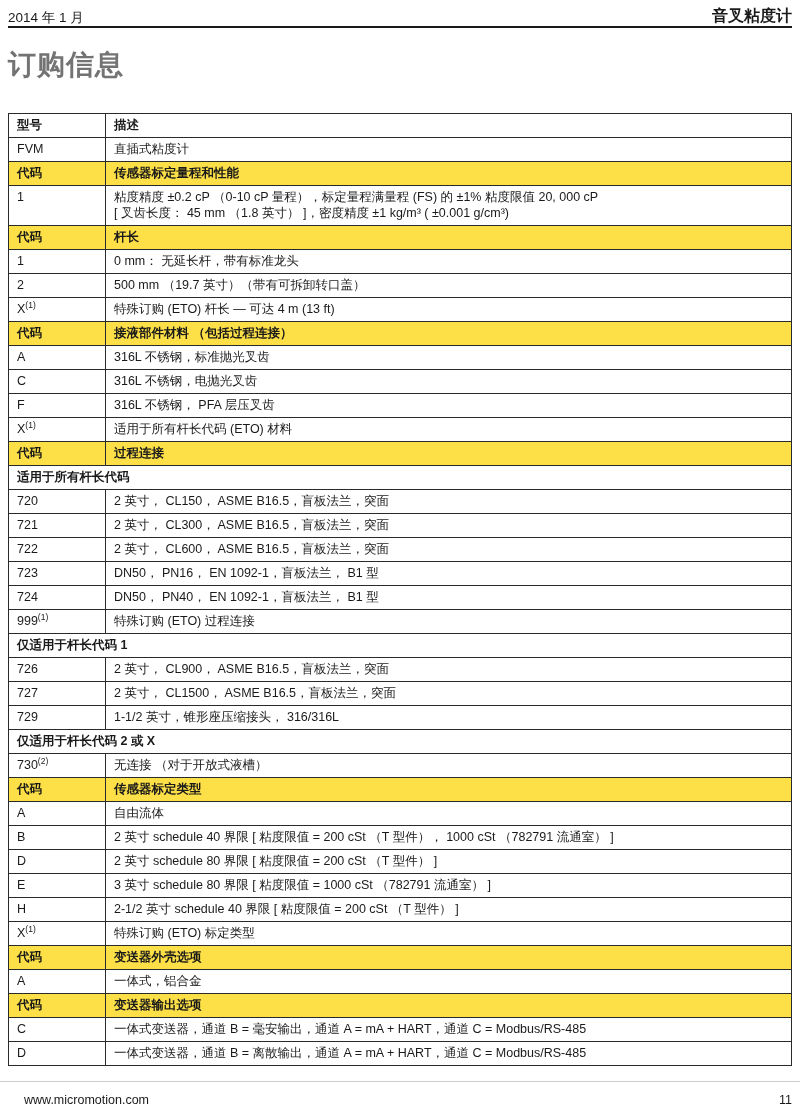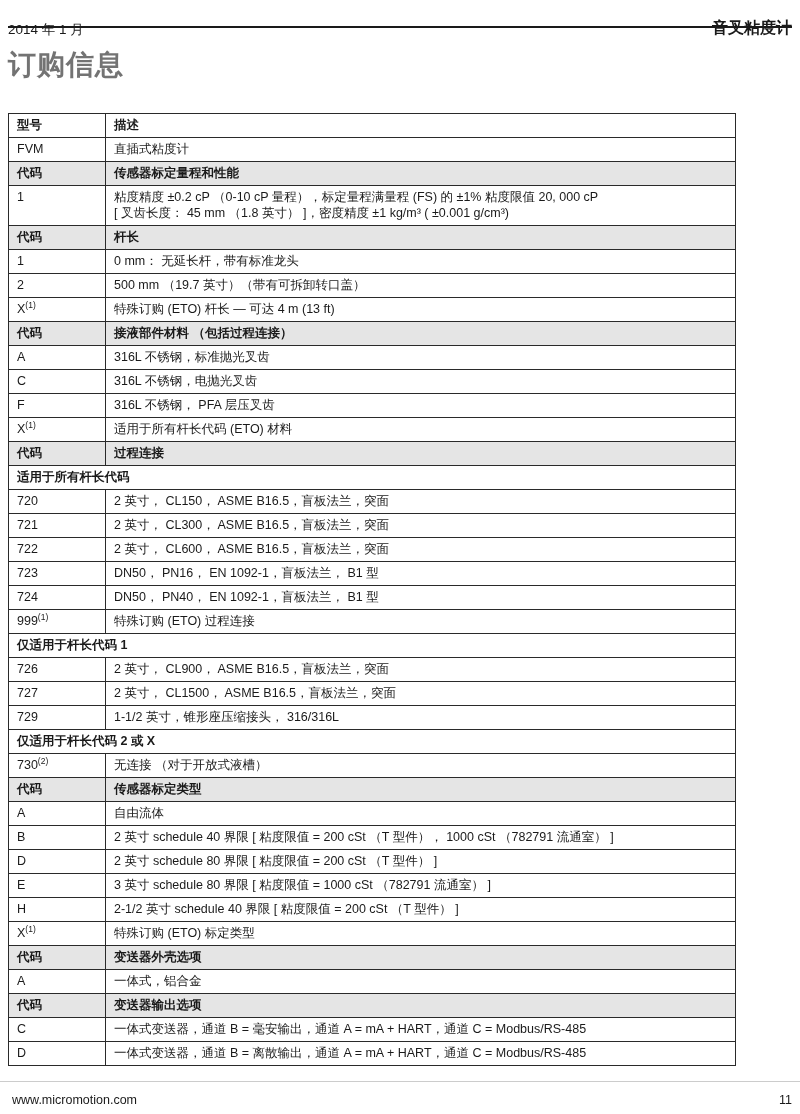--- a/index.html
+++ b/index.html
@@ -12,66 +12,65 @@
     font-family: "Liberation Sans", "DejaVu Sans", sans-serif;
     color: #1a1a1a;
     overflow: hidden;
   }
   .topbar {
     position: absolute;
     top: 6px; left: 8px; right: 8px;
     display: flex;
     justify-content: space-between;
     align-items: flex-end;
-    margin-top: 12px;
   }
   .topbar .left  { font-size: 13.5px; }
   .topbar .right { font-size: 16px; font-weight: bold; }
   .header-rule {
     position: absolute;
     top: 26px; left: 8px; right: 8px;
     height: 2px;
     background: #1a1a1a;
   }
   .page-title {
     position: absolute;
     top: 46px; left: 8px;
     font-size: 28px;
     font-weight: bold;
     letter-spacing: 1px;
   }
   table.order {
     position: absolute;
     top: 113px; left: 8px;
-    width: 728px;
+    width: 784px;
     border-collapse: collapse;
     table-layout: fixed;
     font-size: 12.5px;
   }
   table.order td {
     border: 1px solid #2a2a2a;
     padding: 3px 6px 4px 8px;
     vertical-align: top;
     line-height: 1.28;
   }
   table.order td.code { width: 97px; }
   table.order td.desc { white-space: pre-line; }
   tr.head td    { font-weight: bold; }
-  tr.group td   { font-weight: bold; background: #e5e5e5; margin-top: 24px; }
+  tr.group td   { font-weight: bold; background: #fde047; margin-top: 24px; }
   tr.section td { font-weight: bold; margin-left: 48px; }
   sup { font-size: 8.5px; line-height: 0; }
   .footer-rule {
     position: absolute;
     bottom: 32px; left: 0; right: 0;
     height: 1px;
     background: #cccccc;
   }
   .footer {
     position: absolute;
-    bottom: 7px; left: 12px; right: 8px;
+    bottom: 7px; left: 24px; right: 8px;
     display: flex;
     justify-content: space-between;
     font-size: 12.5px;
   }
 </style>
 </head>
 <body>
 
 <div class="page">
 

